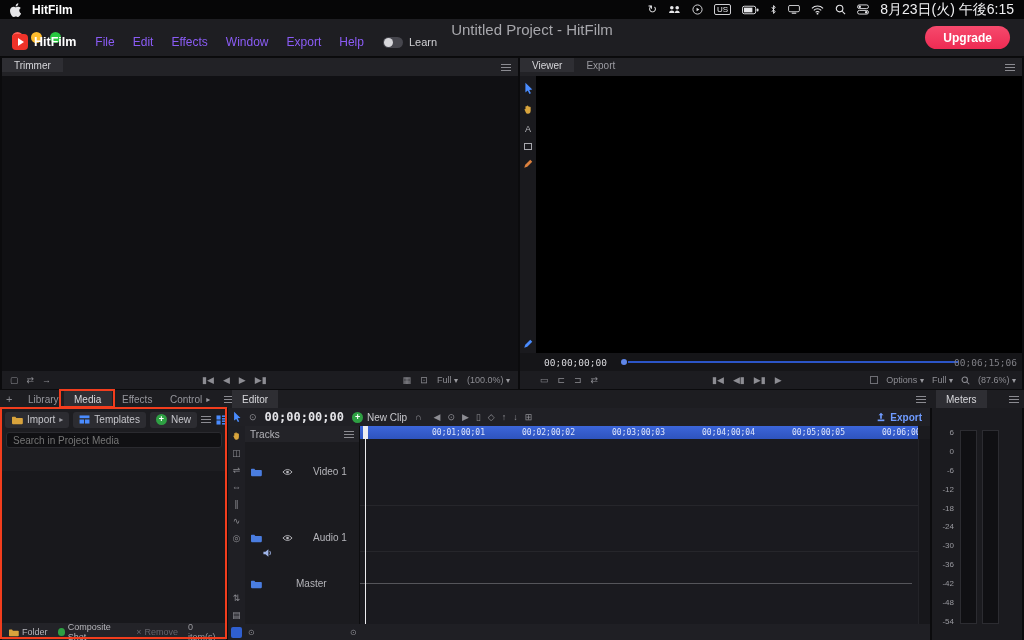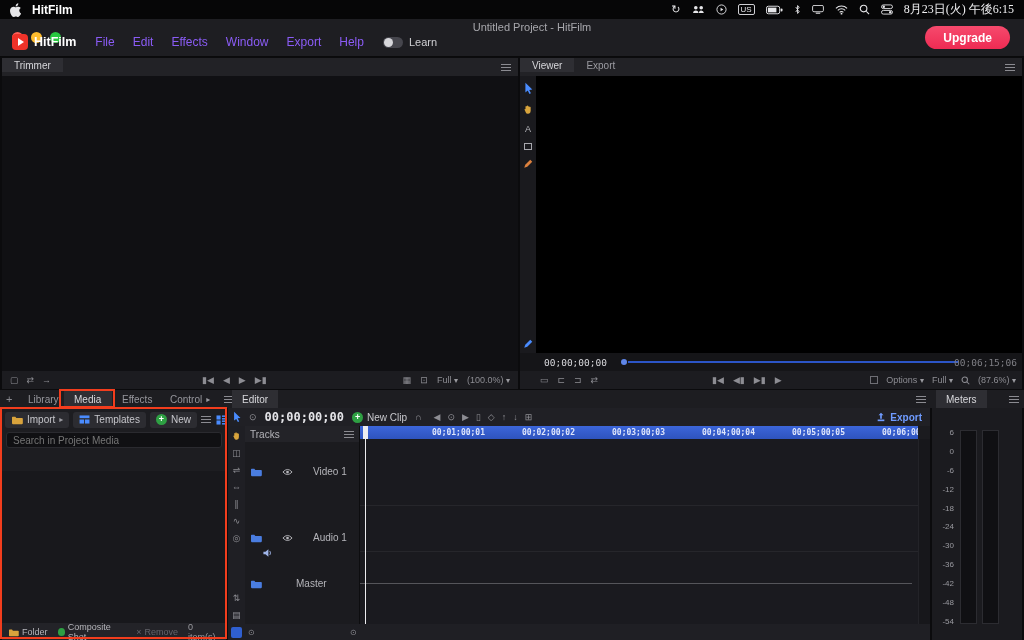--- a/index.html
+++ b/index.html
@@ -7,26 +7,26 @@
   .screen { position:relative; width:1024px; height:640px; background:#0b0b0d; overflow:hidden;
             color:#b8b8bc; font-size:10px; -webkit-font-smoothing:antialiased; }
 
   
   .macbar { position:absolute; top:0; left:0; right:0; height:19px; background:#060607;
             display:flex; align-items:center; padding:0 10px; gap:10px; color:#e6e6e9; }
   .macbar .brand { font-weight:bold; font-size:12px; color:#fff; }
   .macbar-right { margin-left:auto; display:flex; align-items:center; gap:11px; }
   .sticon { display:flex; align-items:center; color:#e6e6e9; font-size:11px; line-height:1; }
   .inputbadge { font-size:8px; border:1px solid #cfcfd3; border-radius:2px; padding:0 2px; color:#e6e6e9; }
-  .clock { font-size:12px; color:#f0f0f2; white-space:nowrap;font-family:Liberation Serif, serif; }
+  .clock { font-size:14px; color:#f0f0f2; white-space:nowrap; }
 
   
   .appheader { position:absolute; top:19px; left:0; right:0; height:38px; background:#1e1e22;
                border-bottom:1px solid #0a0a0b; }
-  .wintitle { position:absolute; top:2px; left:0; right:0; text-align:center; color:#a7a7ac; font-size:11px;padding-left:40px; }
+  .wintitle { position:absolute; top:2px; left:0; right:0; text-align:center; color:#a7a7ac; font-size:15px;padding-left:40px; }
   .traffic { position:absolute; left:12px; top:13px; display:flex; gap:8px; }
   .traffic span { width:11px; height:11px; border-radius:50%; display:block; }
   .menurow { position:absolute; left:12px; bottom:4px; display:flex; align-items:center; }
   .applogo { width:16px; height:16px; border-radius:4px; background:#ef3229; display:flex;
              align-items:center; justify-content:center; margin-right:6px; }
   .applogo i { display:block; width:0; height:0; border-left:6px solid #fff; border-top:4px solid transparent; border-bottom:4px solid transparent; margin-left:2px; }
   .appbrand { font-size:12.5px; font-weight:bold; color:#fff; margin-right:10px; }
   .mitem { font-size:12px; color:#8b5cf6; padding:3px 9px; border-radius:3px; cursor:default; }
   .learn { display:flex; align-items:center; gap:6px; margin-left:10px; }
   .toggle { width:20px; height:11px; border-radius:6px; background:#46464d; position:relative; }
@@ -116,21 +116,21 @@
   .eexport { margin-left:auto; display:flex; align-items:center; gap:4px; font-size:10px;
              font-weight:bold; color:#6f9bff; padding-right:4px; }
   .estrip { position:absolute; left:0; top:18px; width:17px; bottom:16px; background:#1f1f24;
             display:flex; flex-direction:column; align-items:center; padding-top:5px; gap:8px; }
   .estrip .spacer { flex:1; }
   .eheader { position:absolute; left:17px; top:18px; width:115px; bottom:16px; background:#1b1b1f;
              border-right:1px solid #0d0d0f; }
   .trkrow { position:absolute; left:0; right:0; display:flex; align-items:center; gap:20px;
             padding:0 5px; font-size:10px; color:#b5b5ba; }
   .erule { position:absolute; left:132px; right:12px; top:18px; height:16px;
-           background:linear-gradient(180deg,#3c66da,#2b4fb8); overflow:hidden;font-weight:bold; }
+           background:linear-gradient(180deg,#3c66da,#2b4fb8); overflow:hidden; }
   .rlabel { position:absolute; top:2px; font-size:8px; color:#dfe6fb; font-family:"DejaVu Sans Mono", monospace; }
   .etimeline { position:absolute; left:132px; right:0; top:31px; bottom:16px; background:#1a1a1f; }
   .lane { position:absolute; left:0; right:0; border-bottom:1px solid #26262b; }
   .masterline { position:absolute; left:0; right:18px; top:144px; height:1px; background:#55555a; }
   .escroll { position:absolute; right:0; top:0; bottom:0; width:12px; background:#17171b; border-left:1px solid #232328; }
   .playhead { position:absolute; left:137px; top:18px; bottom:16px; width:1px; background:#ececf0; z-index:5; }
   .playhead i { position:absolute; left:-2px; top:0; width:5px; height:13px; background:#ececf0; display:block; }
   .ebottom { position:absolute; bottom:0; left:0; right:0; height:16px; background:#1f1f24; }
   .bluechip { position:absolute; left:3px; top:3px; width:11px; height:11px; border-radius:2px; background:#2f5fd0; }
   .zoomdot { position:absolute; top:4px; color:#8d8d93; font-size:8px; }

